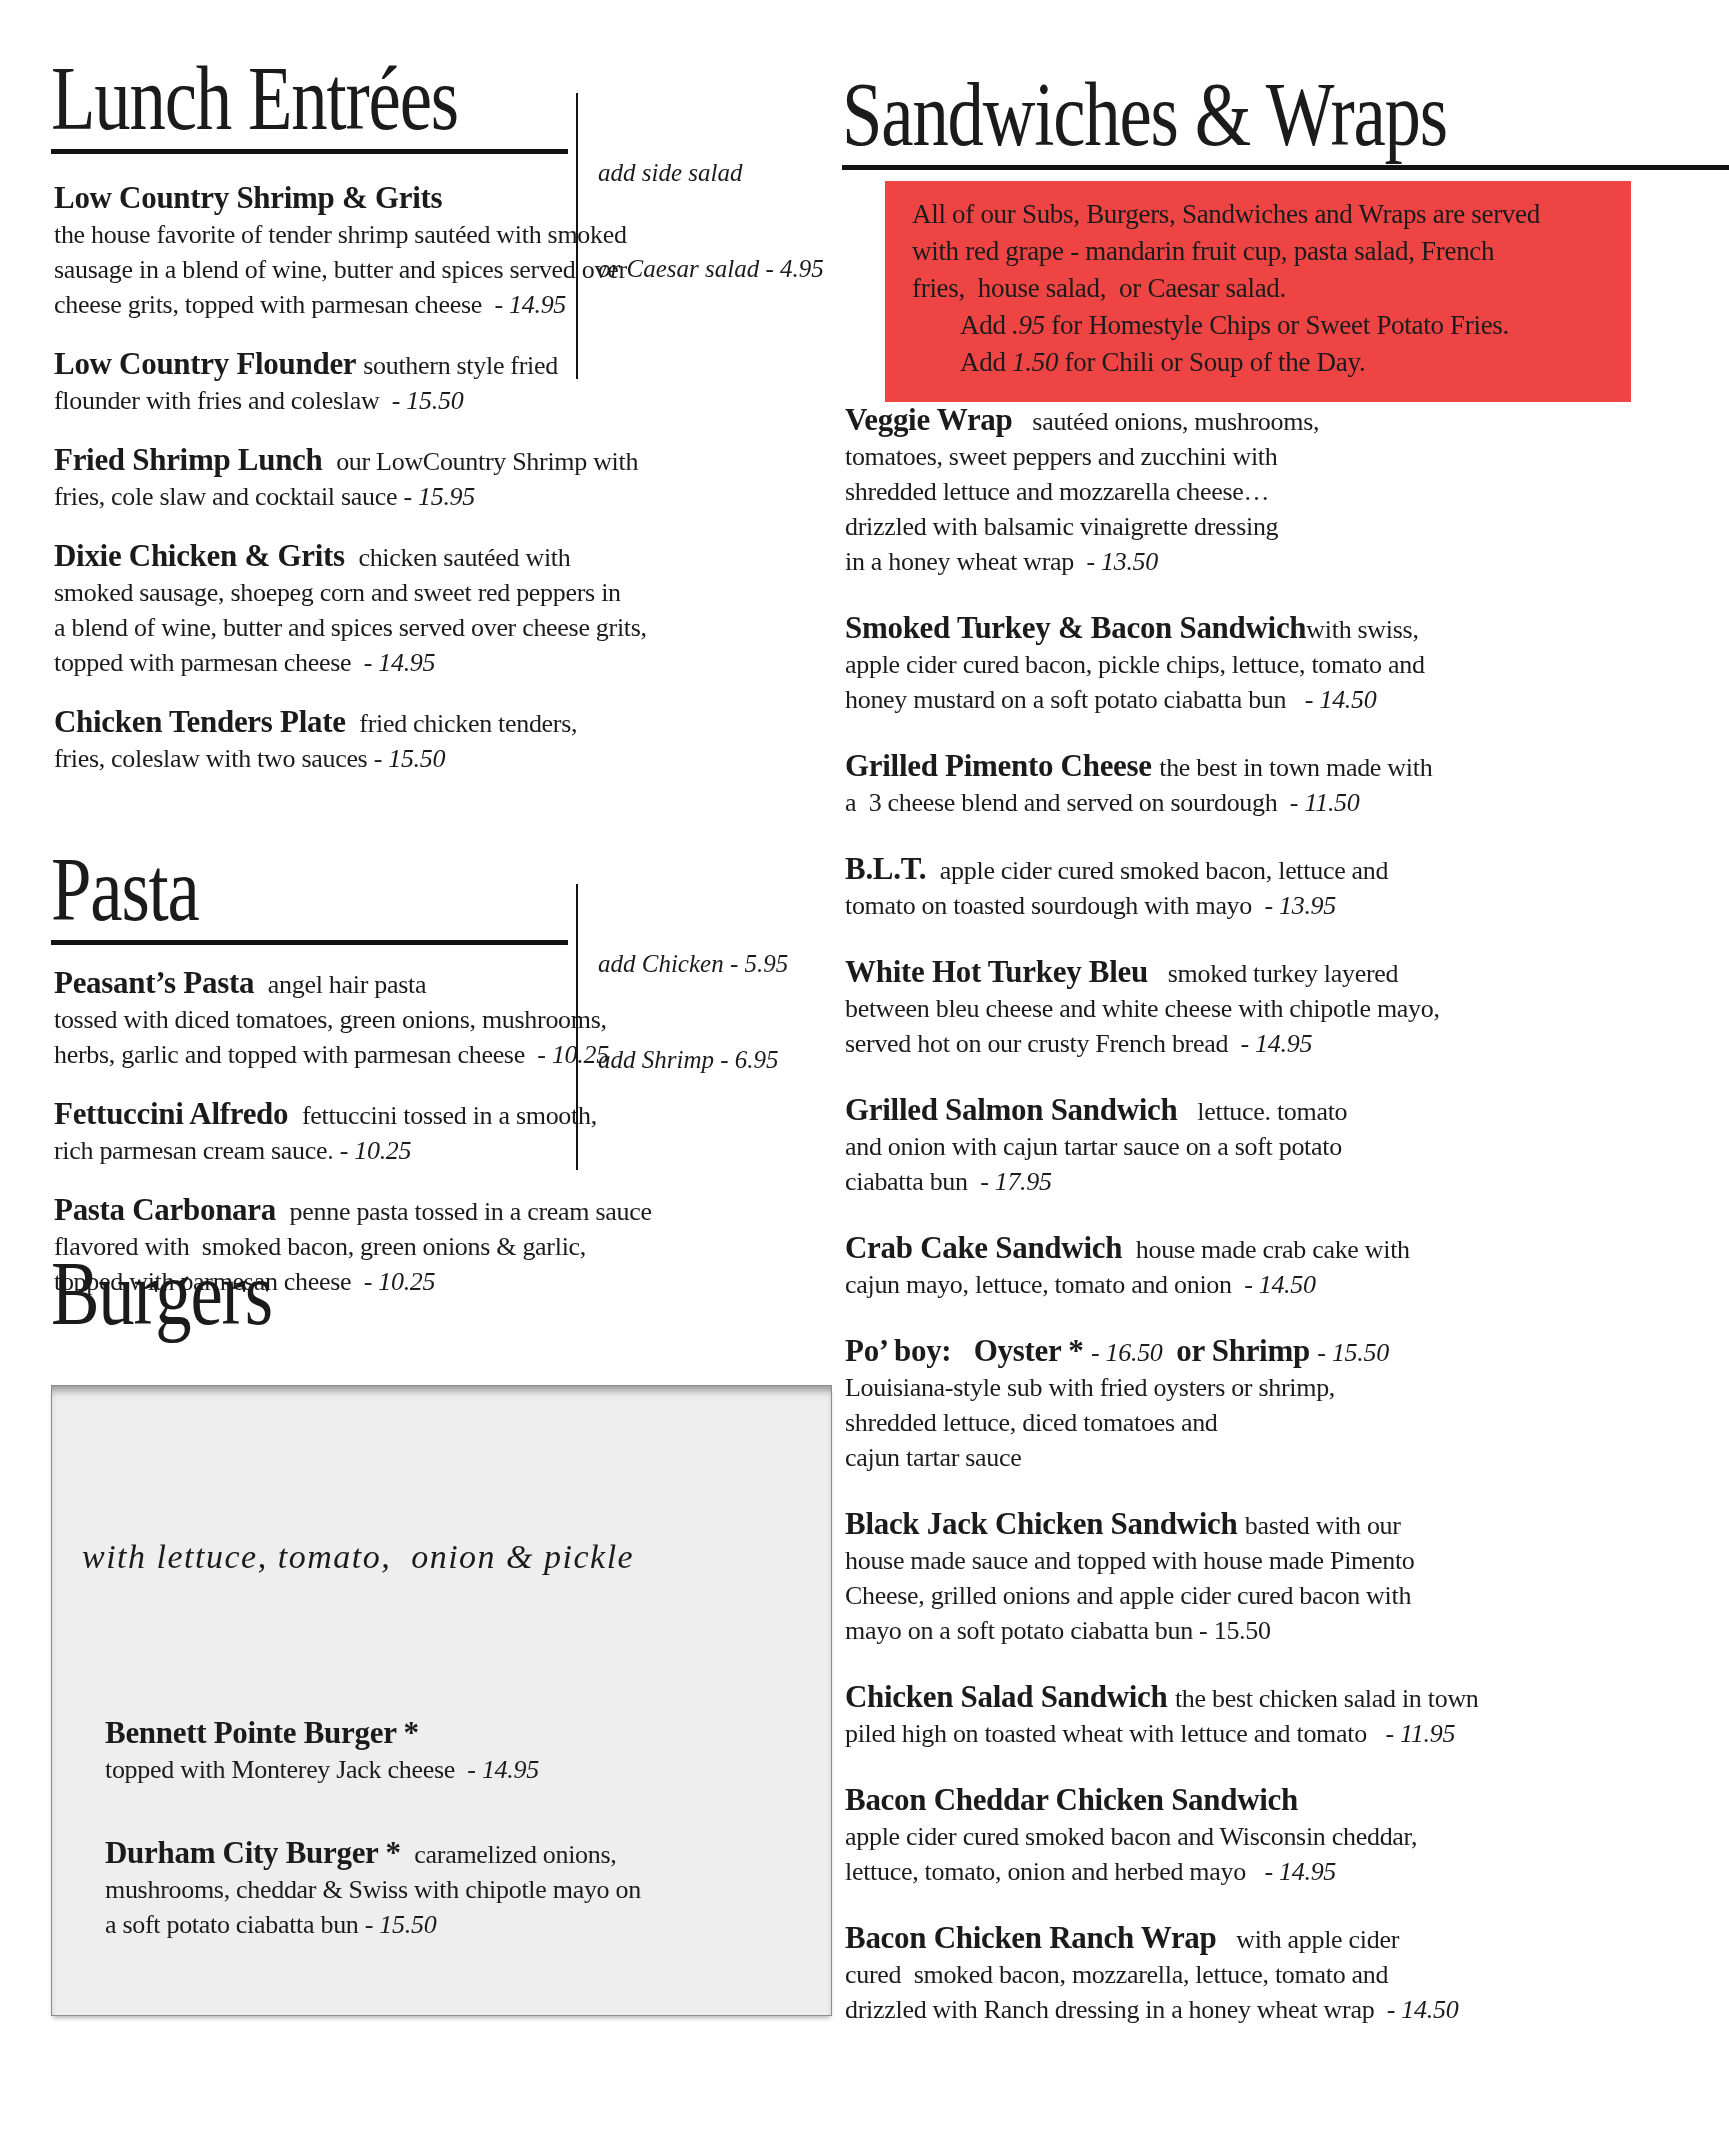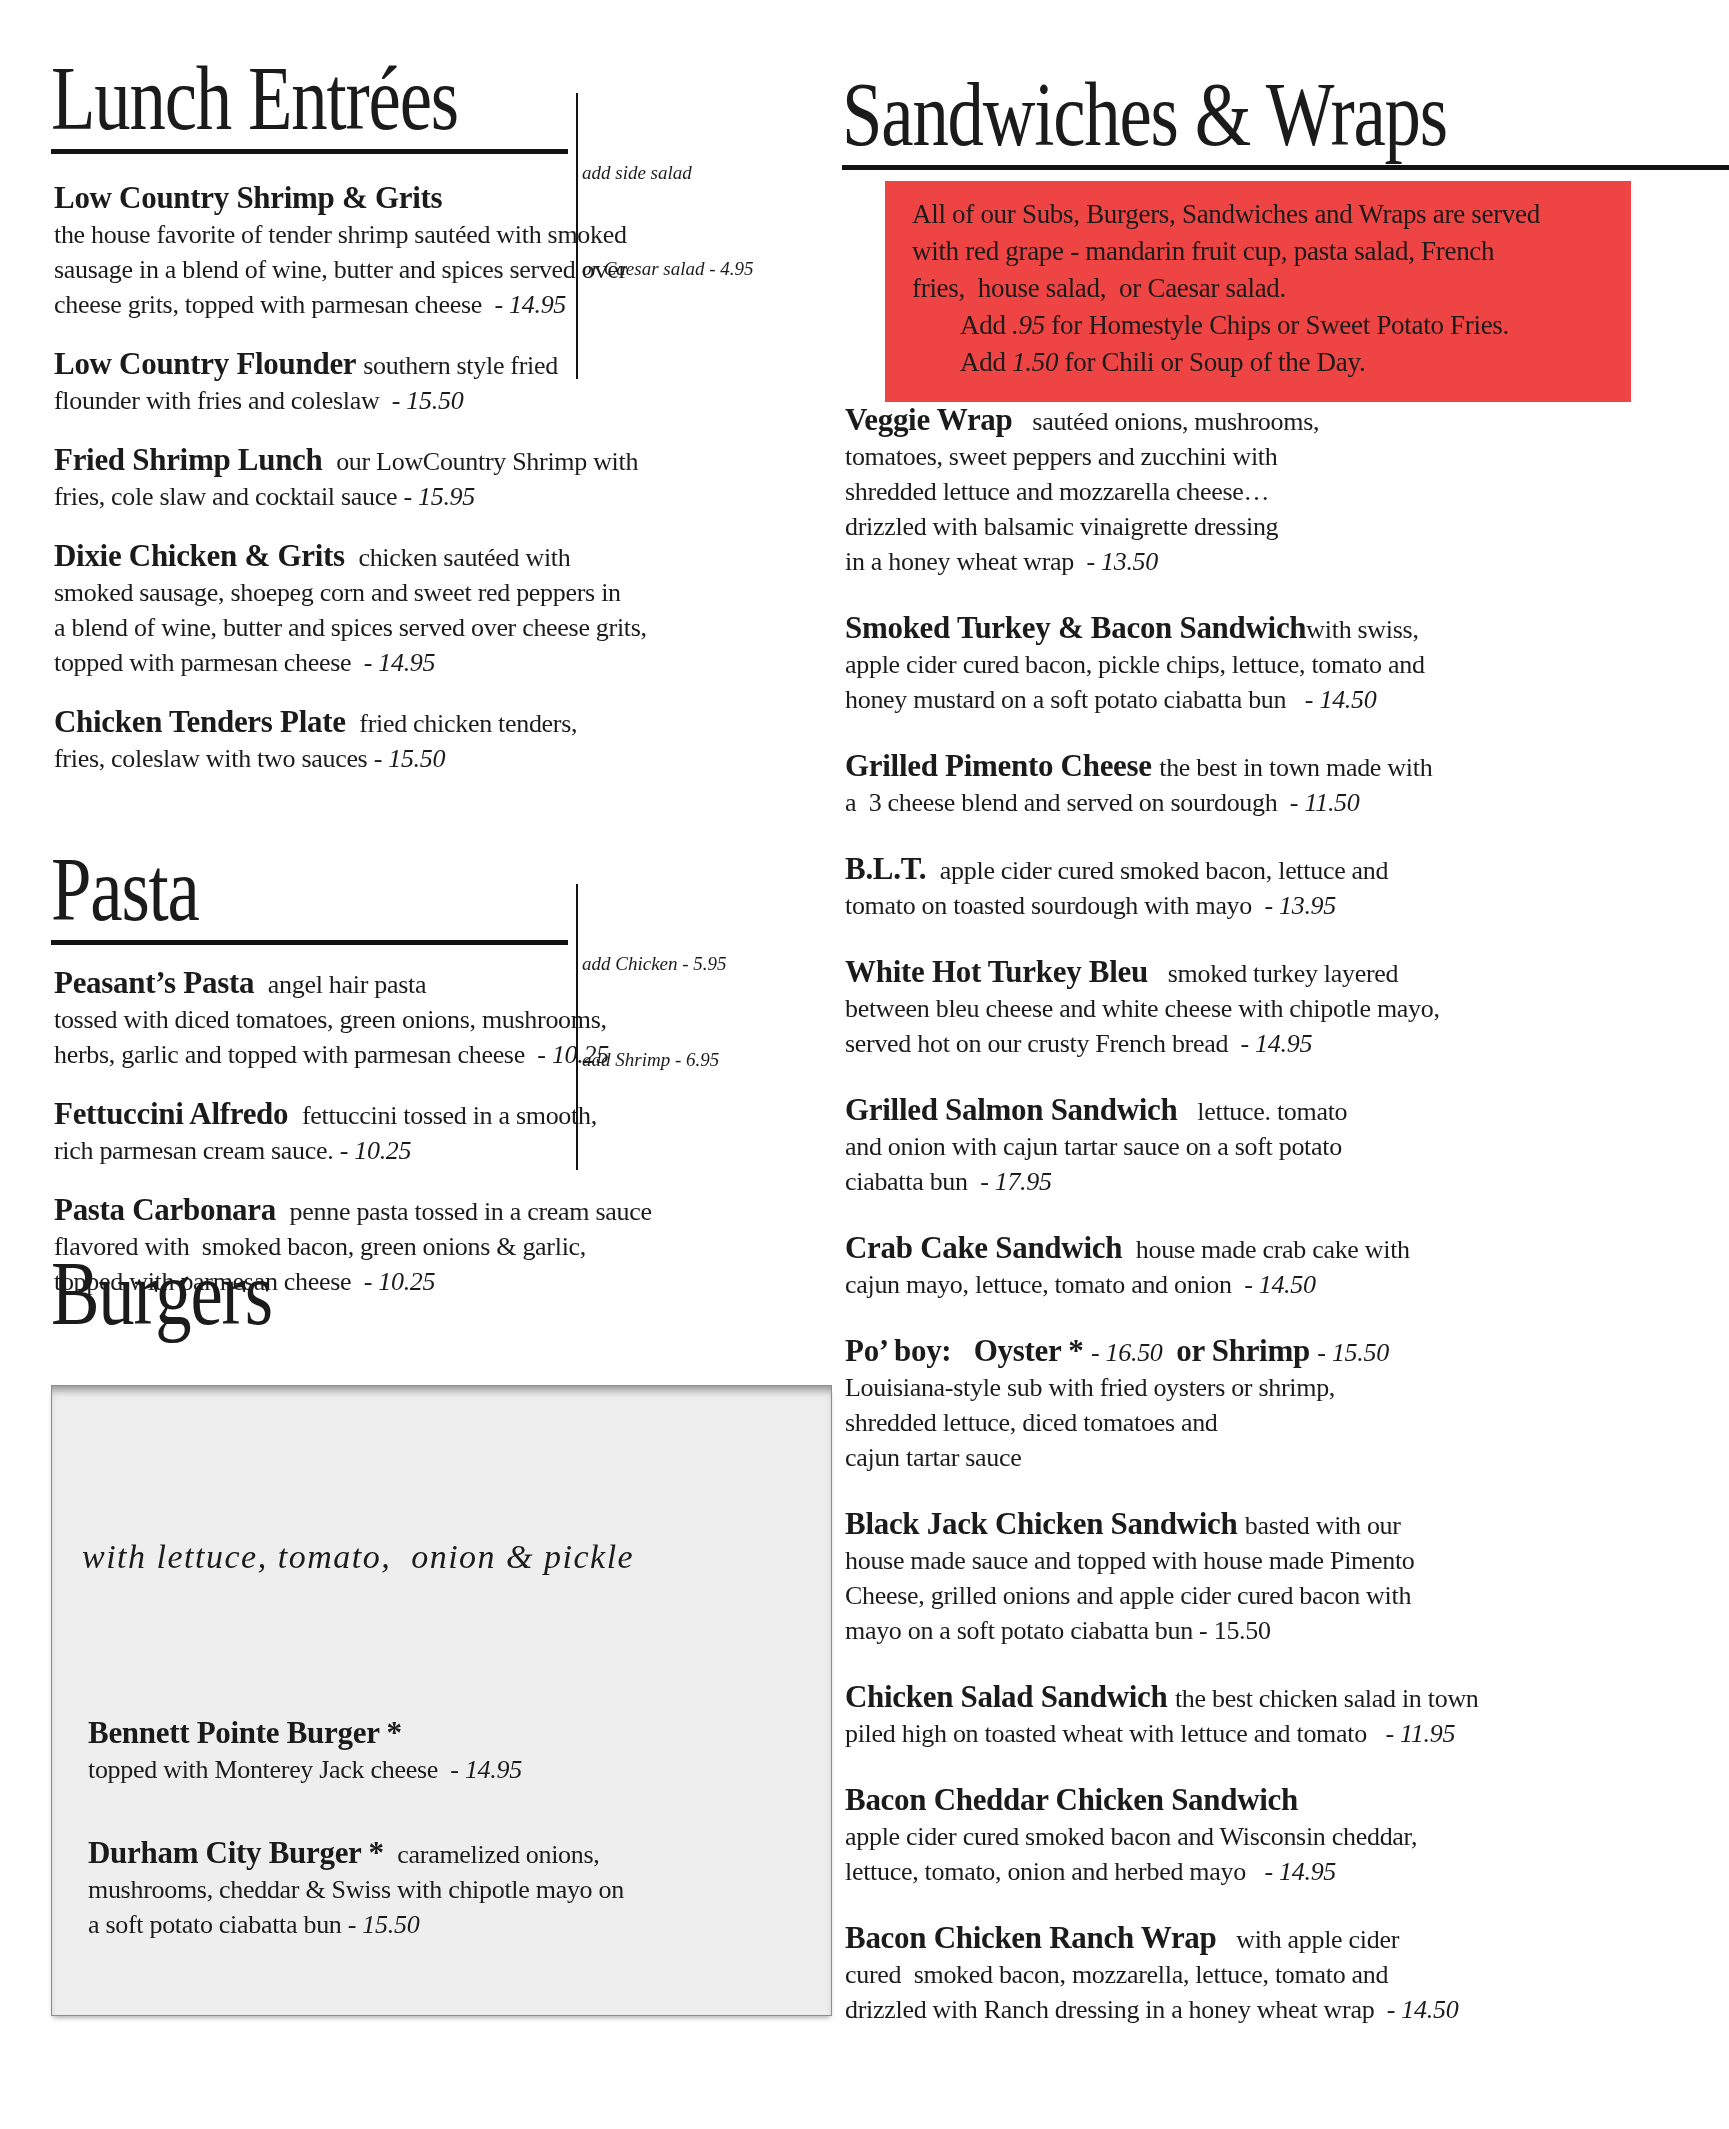--- a/index.html
+++ b/index.html
@@ -14,41 +14,41 @@
   #sec-pasta{top:839px;}
   #sec-burgers{top:1243px;}
   #sec-sandwiches{top:64px;}
   .header-row{position:relative;}
   .section-title{margin:0;font-weight:400;font-size:91px;line-height:101px;letter-spacing:-1.5px;
                  transform:scaleX(0.80);transform-origin:left bottom;white-space:nowrap;}
   .rule{height:4.6px;background:#131313;}
   .rule-partial{width:517px;}
   .rule-full{width:888px;}
   .side-note{position:absolute;left:525px;top:45px;border-left:2.5px solid #131313;
-             padding-left:4px;padding-bottom:30px;font-style:italic;font-size:19px;line-height:32px;white-space:pre;}
+             padding-left:20px;padding-bottom:30px;font-style:italic;font-size:25px;line-height:32px;white-space:pre;}
   .items{padding-left:3px;}
   #sec-lunch .items{margin-top:26px;}
   #sec-pasta .items{margin-top:20px;}
   .item{margin:0 0 24px 0;}
   .col-right .item{margin:0 0 31px 0;}
   .line{display:block;white-space:pre;line-height:35px;font-size:26px;letter-spacing:-0.3px;}
   .line.indent{padding-left:48px;}
   .seg-name{font-weight:700;font-size:31px;}
   .seg-price{font-style:italic;}
   .info-box{background:#ef4444;margin-top:11px;margin-left:43px;width:707px;
             padding:15px 15px 21px 24px;}
   .info-box .items{margin-top:0;}
   .info-box .item{margin:0;}
   .info-box .line{font-size:27px;line-height:37px;}
   .burger-box{margin-top:41px;width:719px;height:568px;background:#eeeeee;
               border:1.5px solid #8e8e8e;padding:61px 30px 0 30px;
               box-shadow:inset 0 8px 9px -4px rgba(0,0,0,0.40),0 3.5px 5px -2px rgba(0,0,0,0.35);}
   .script-note{font-style:italic;font-size:34px;line-height:44px;letter-spacing:1.5px;white-space:pre;}
   .burger-box .items{margin-top:48px;padding-left:6px;}
-  .burger-box .item{margin:0 0 48px 0;}
+  .burger-box .item{margin:0 0 48px 17px;}
 </style>
 </head>
 <body>
 
 <div class="page">
 
   <div class="col col-left">
 
     <div class="section" id="sec-lunch">
       <div class="header-row">

